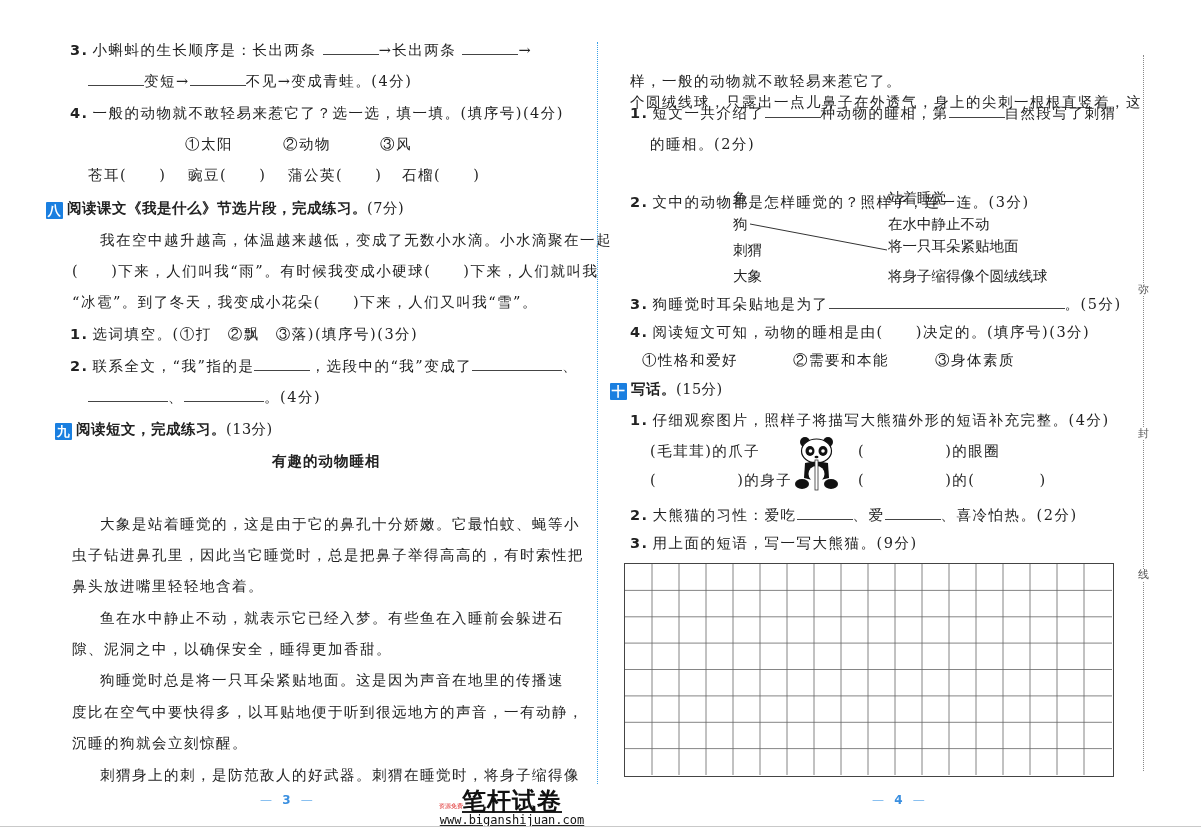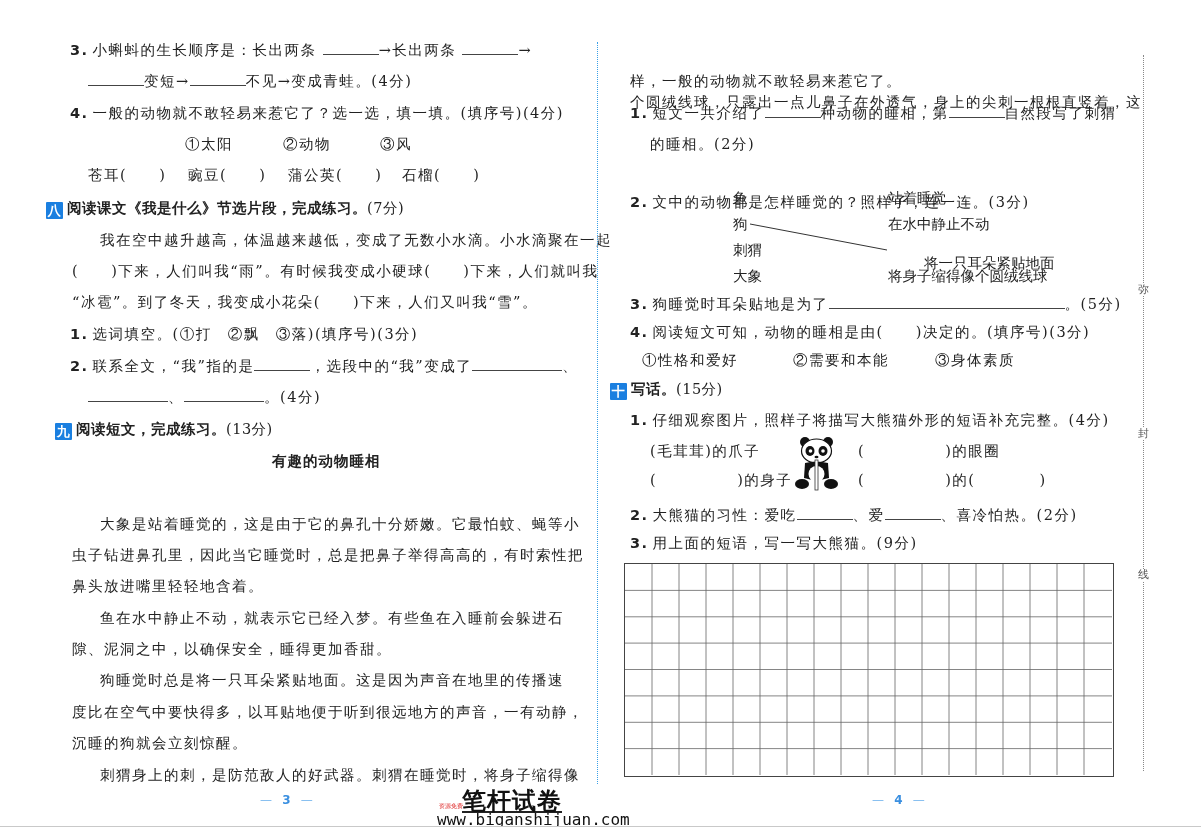--- a/index.html
+++ b/index.html
@@ -16,21 +16,21 @@
   .num { font-family: "DejaVu Sans", sans-serif; font-weight: bold; margin-right: 4px; }
   .center-title { font-weight: bold; font-family: "DejaVu Sans", sans-serif; letter-spacing: 1px; }
   .divider-blue { position: absolute; left: 597px; top: 42px; height: 742px; border-left: 1.5px dotted #3aa0e8; }
   .divider-gray { position: absolute; left: 1143px; top: 55px; height: 716px; border-left: 1px dotted #888; }
   .seal-char { position: absolute; left: 1138px; font-size: 11px; color: #555; background: #fff; line-height: 12px; font-family: "DejaVu Sans", sans-serif; }
   .page-num { position: absolute; color: #3a8fe0; font-family: "DejaVu Sans", sans-serif; font-weight: bold; font-size: 12px; letter-spacing: 3px; }
   .page-num .dash { color: #7ab8ee; font-weight: normal; }
   .logo-box { position: absolute; left: 437px; top: 788px; width: 150px; text-align: center; text-decoration: underline; }
   .logo-title { font-family: "DejaVu Sans", sans-serif; font-size: 24px; font-weight: bold; color: #111; line-height: 26px; letter-spacing: 1px; }
   .logo-tag { position: absolute; left: 2px; top: 14px; font-size: 6px; color: #d22; font-family: "DejaVu Sans", sans-serif; }
-  .logo-url { font-family: "DejaVu Sans Mono", "Liberation Mono", monospace; font-size: 16px; color: #111; line-height: 12px; }
+  .logo-url { font-family: "DejaVu Sans Mono", "Liberation Mono", monospace; font-size: 12px; color: #111; line-height: 12px; }
   .bottom-bar { position: absolute; left: 0; top: 826px; width: 1201px; height: 10px; border-top: 1px solid #c9c9c9; background: #fff; }
   .grid { position: absolute; left: 624px; top: 563px; width: 490px; height: 214px; border: 1.5px solid #444; }
   .grid svg { position: absolute; left: 0; top: 0; }
   .panda { position: absolute; left: 795px; top: 436px; width: 44px; height: 56px; }
   .connector { position: absolute; left: 0; top: 0; pointer-events: none; }
 </style>
 </head>
 <body>
 
 <div class="page left">
@@ -107,21 +107,21 @@
     <span class="num">2.</span><span>文中的动物都是怎样睡觉的？照样子，连一连。(3分)</span>
   </div>
 
   <div class="line" style="left:133px; top:188px; letter-spacing:0;">鱼</div>
   <div class="line" style="left:133px; top:214px; letter-spacing:0;">狗</div>
   <div class="line" style="left:133px; top:240px; letter-spacing:0;">刺猬</div>
   <div class="line" style="left:133px; top:266px; letter-spacing:0;">大象</div>
 
   <div class="line" style="left:288px; top:188px; letter-spacing:0;">站着睡觉</div>
   <div class="line" style="left:288px; top:214px; letter-spacing:0;">在水中静止不动</div>
-  <div class="line" style="left:288px; top:253px; letter-spacing:0;margin-left:36px;">将一只耳朵紧贴地面</div>
+  <div class="line" style="left:288px; top:236px; letter-spacing:0;">将一只耳朵紧贴地面</div>
   <div class="line" style="left:288px; top:266px; letter-spacing:0;">将身子缩得像个圆绒线球</div>
 
   <svg class="connector" width="601" height="300">
     <line x1="150" y1="224" x2="287" y2="250" stroke="#333" stroke-width="1"></line>
   </svg>
 
   <div class="line" style="left:30px; top:294px;">
     <span class="num">3.</span><span>狗睡觉时耳朵贴地是为了</span><span class="blank" style="width:236px;"></span><span>。(5分)</span>
   </div>
   <div class="line" style="left:30px; top:322px;">

